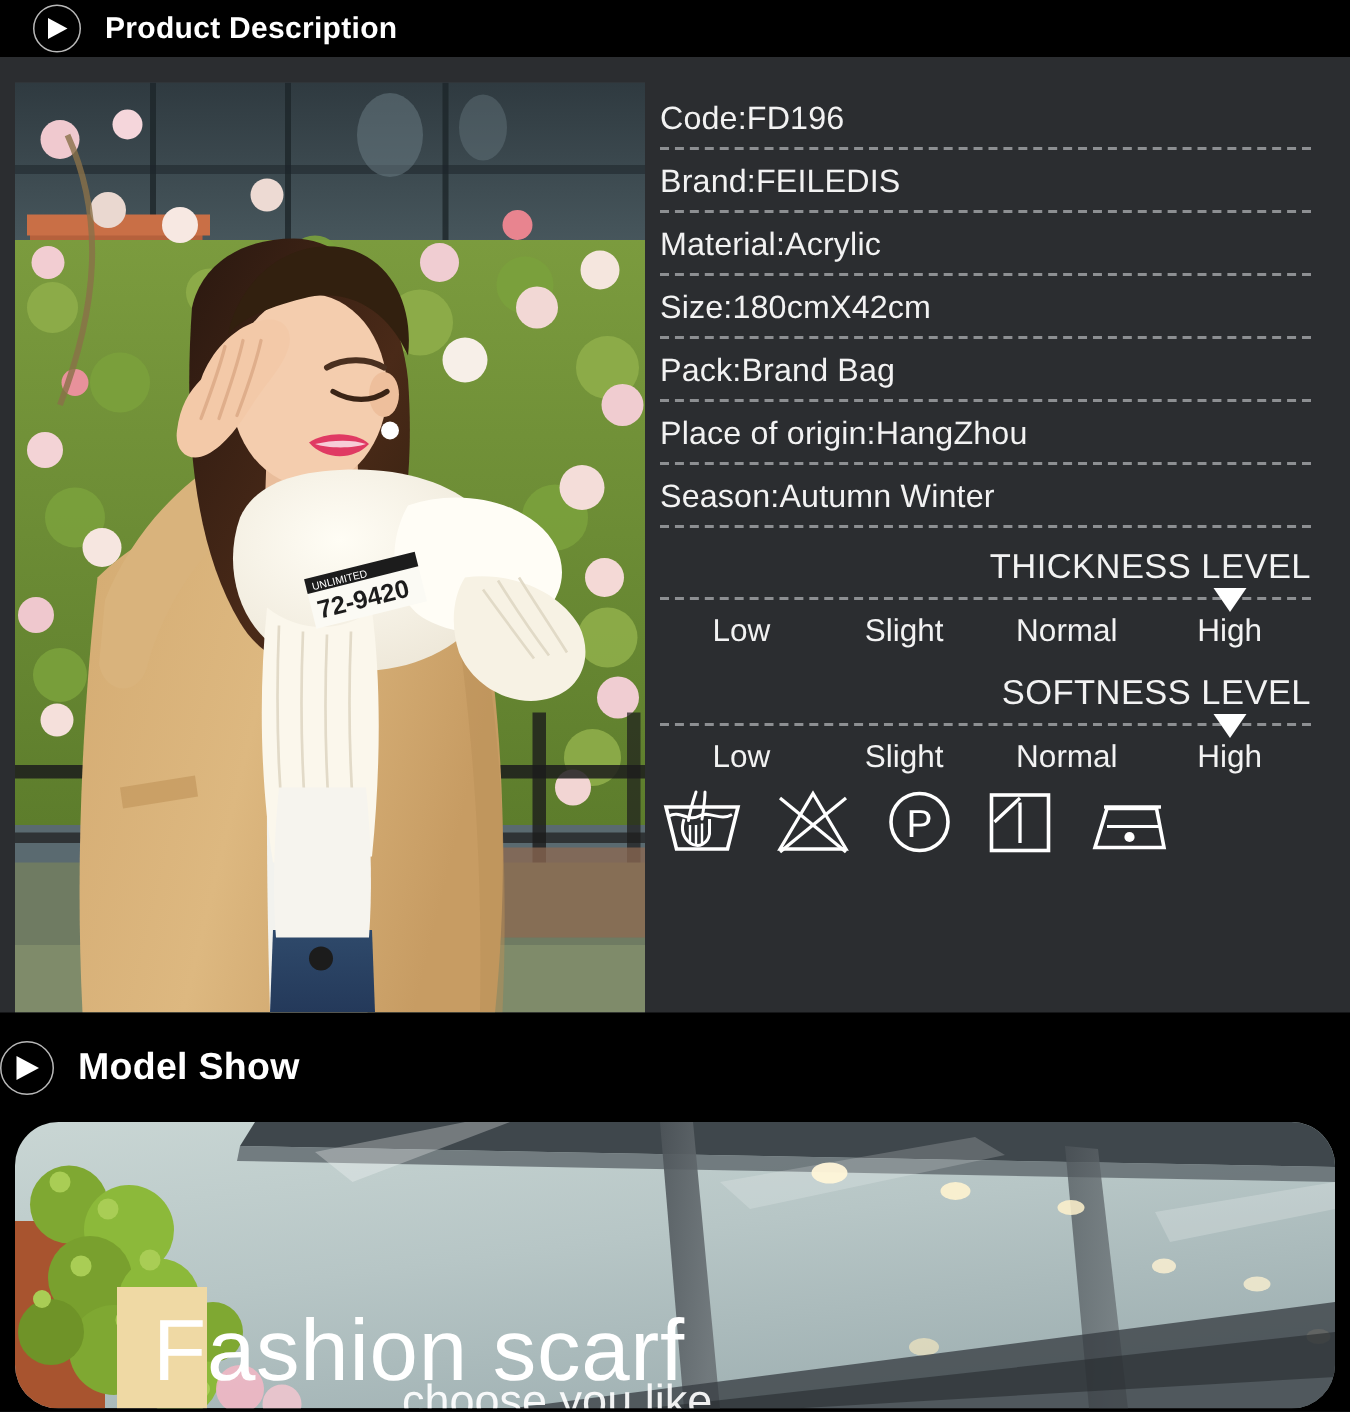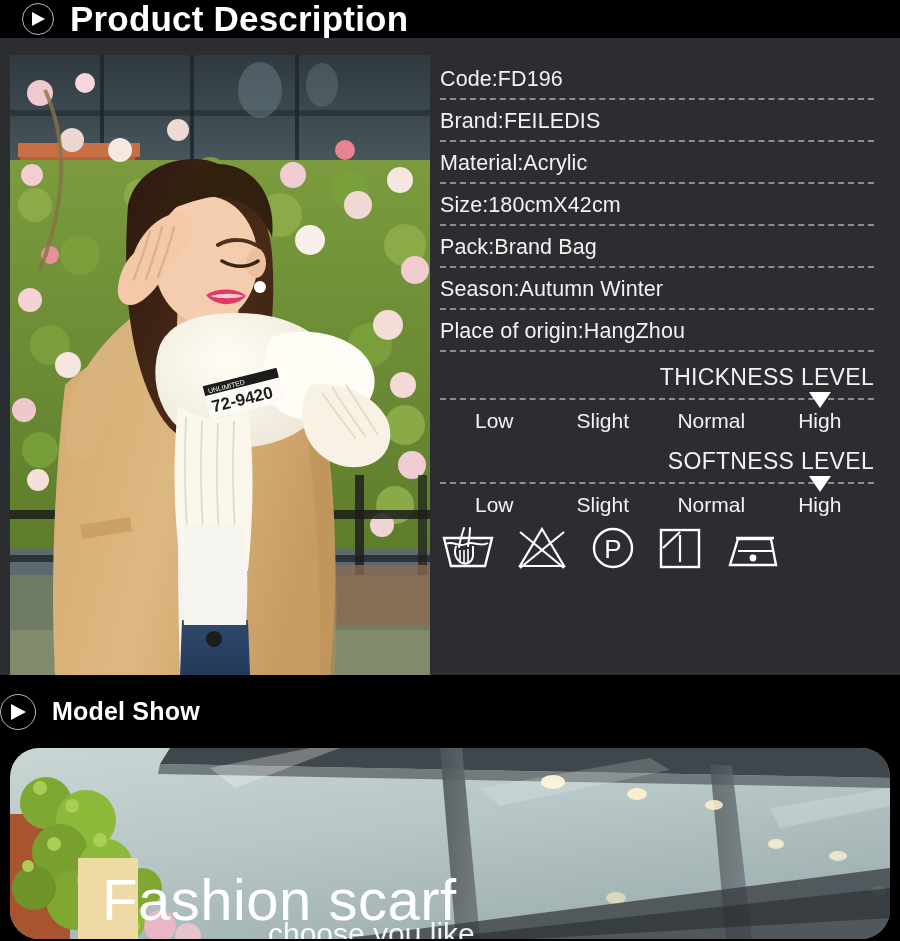--- a/index.html
+++ b/index.html
@@ -51,21 +51,21 @@
     border-bottom: 7.5px solid transparent;
   }
   .bar-model .play-icon::after {
     left: 10px;
     border-left-width: 15px;
     border-top-width: 8.5px;
     border-bottom-width: 8.5px;
   }
   .bar-title {
     color: #ffffff;
-    font-size: 35px;
+    font-size: 20px;
     font-weight: bold;
     margin-left: 16px;
     letter-spacing: 0.2px;
     white-space: nowrap;
   }
   .bar-model .bar-title { font-size: 25px; }
 
   
   .desc-panel {
     background: #2b2d30;
@@ -351,22 +351,22 @@
     </svg>
   </div>
 
   <div class="spec-col">
 
     <div class="spec-row">Code:FD196</div>
     <div class="spec-row">Brand:FEILEDIS</div>
     <div class="spec-row">Material:Acrylic</div>
     <div class="spec-row">Size:180cmX42cm</div>
     <div class="spec-row">Pack:Brand Bag</div>
+    <div class="spec-row">Place of origin:HangZhou</div>
     <div class="spec-row">Season:Autumn Winter</div>
-    <div class="spec-row">Place of origin:HangZhou</div>
 
     <div class="level-title">THICKNESS LEVEL</div>
     <div class="level-scale">
       <div class="level-marker" style="left:87.5%"></div>
       <div class="level-labels">
         <span style="flex:1">Low</span>
         <span style="flex:1">Slight</span>
         <span style="flex:1">Normal</span>
         <span style="flex:1">High</span>
       </div>

